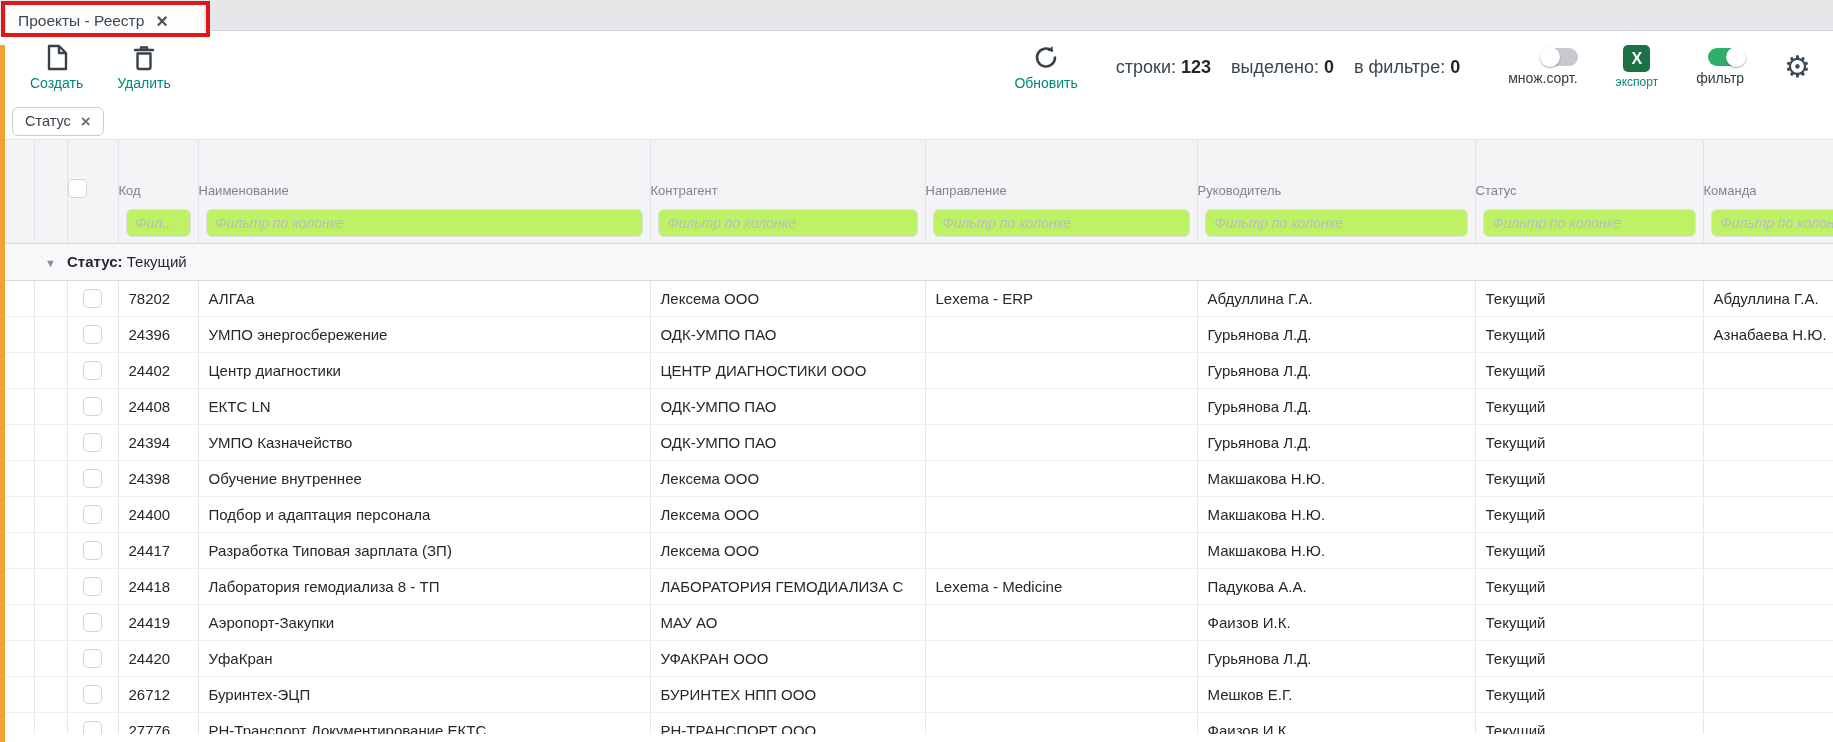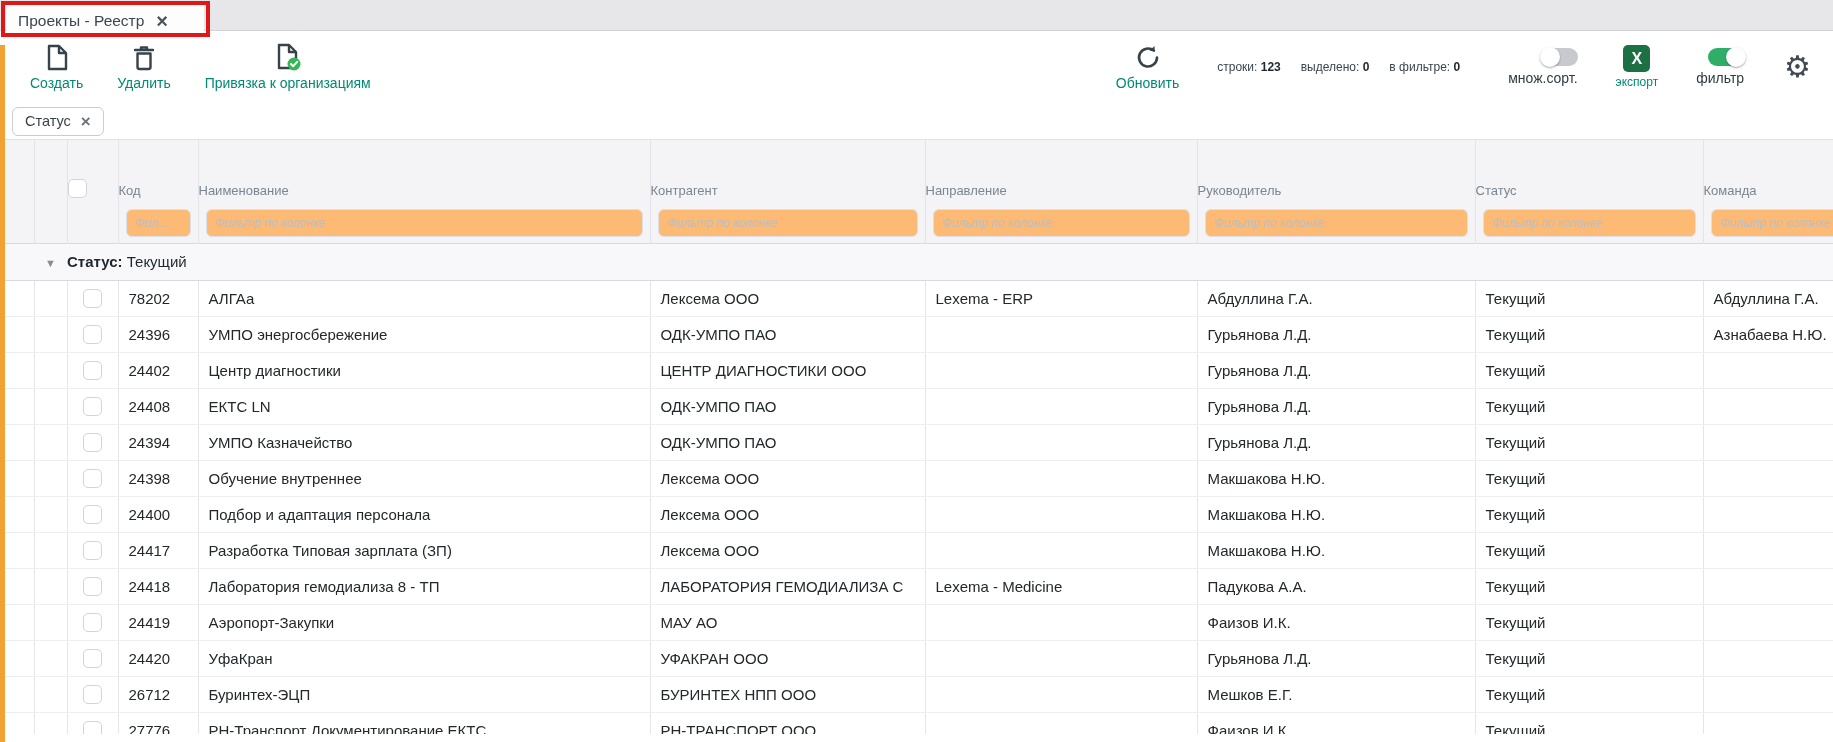--- a/index.html
+++ b/index.html
@@ -20,21 +20,21 @@
   .left-strip { position:absolute; left:0; top:45px; width:5px; height:697px; background:#f2a232; z-index:40; }
 
   
   .toolbar { height:72px; background:#fff; display:flex; align-items:center; padding:0 22px 0 30px; }
   .tbtn { display:flex; flex-direction:column; align-items:center; justify-content:flex-end; gap:4px;
     margin-right:34px; cursor:pointer; }
   .tbtn .ticon { height:28px; display:flex; align-items:flex-end; }
   .tlabel { font-size:14px; color:#008a74; white-space:nowrap; }
   .right-cluster { margin-left:auto; display:flex; align-items:center; }
   .stats { display:flex; align-items:center; gap:20px; margin:0 10px 0 38px; }
-  .stat { font-size:12px; color:#3a454e; white-space:nowrap; }
+  .stat { font-size:18px; color:#3a454e; white-space:nowrap; }
   .stat b { color:#1f272d; }
   .toggle-group { display:flex; flex-direction:column; align-items:flex-end; gap:4px; margin-left:38px; cursor:pointer; }
   .toggle-label { font-size:14px; color:#2f3a42; white-space:nowrap; }
   .toggle { width:36px; height:18px; border-radius:9px; position:relative; }
   .toggle.off { background:#c7c9ce; }
   .toggle.on  { background:#2fae68; }
   .toggle .knob { position:absolute; top:-1px; width:20px; height:20px; border-radius:50%;
     background:#fff; box-shadow:0 1px 2px rgba(0,0,0,.35); }
   .toggle.off .knob { left:-2px; }
   .toggle.on  .knob { right:-2px; }
@@ -56,21 +56,21 @@
   .grid-viewport { width:1833px; height:595px; overflow:hidden; border-top:1px solid #e0e0e6; }
   table.grid { table-layout:fixed; width:1903px; border-collapse:collapse; }
   .grid td, .grid th { padding:0; vertical-align:middle; }
 
   tr.hdr-titles { height:64px; background:#f4f4f6; }
   tr.hdr-titles th { border-right:1px solid #e3e3e9; vertical-align:bottom; padding-bottom:6px;
     font-weight:normal; font-size:13px; color:#7b8691; text-align:left; white-space:nowrap; overflow:hidden; }
   tr.hdr-filters { height:39px; background:#f4f4f6; }
   tr.hdr-filters td { border-right:1px solid #e3e3e9; text-align:center; }
   .filter-input { width:calc(100% - 14px); height:28px; border:1.5px solid #dde1e7; border-radius:6px;
-    background:#fdba74; font-style:italic; font-size:12px; color:#4a555e; padding:12px 9px; outline:none;
+    background:#bef264; font-style:italic; font-size:14px; color:#4a555e; padding:12px 9px; outline:none;
     font-family:"Liberation Sans","DejaVu Sans",sans-serif; }
   .filter-input::placeholder { color:#b6bec8; opacity:1; }
 
   .cb { display:inline-block; width:19px; height:19px; border:1.5px solid #d2d4da; border-radius:5px;
     background:#fff; cursor:pointer; vertical-align:middle; }
 
   tr.grouprow { height:37px; background:#f8f8fa; }
   tr.grouprow td { border-top:1px solid #d9d9df; border-bottom:1px solid #d9d9df; white-space:nowrap; }
   .group-tri { font-size:11px; color:#858c94; cursor:pointer; display:inline-block; width:100%; text-align:center; }
   .group-text { font-size:15px; color:#1f272d; }
@@ -113,31 +113,20 @@
       <span class="ticon">
         <svg width="24" height="27" viewBox="0 0 24 27" fill="none">
           <path d="M3 6 h18" stroke="#37424a" stroke-width="2.4" stroke-linecap="round"></path>
           <path d="M9 6 v-2.5 h6 V6" stroke="#37424a" stroke-width="2.4" stroke-linejoin="round"></path>
           <path d="M5.5 9.5 h13 V23 a2 2 0 0 1 -2 2 h-9 a2 2 0 0 1 -2 -2 z" stroke="#37424a" stroke-width="2.4" stroke-linejoin="round"></path>
         </svg>
       </span>
       <span class="tlabel">Удалить</span>
     </div>
 
-    <div class="tbtn">
-      <span class="ticon">
-        <svg width="28" height="28" viewBox="0 0 28 28" fill="none">
-          <path d="M5 2 h10 l7 7 v16 h-17 z" stroke="#37424a" stroke-width="2.4" stroke-linejoin="round"></path>
-          <path d="M15 2 v7 h7" stroke="#37424a" stroke-width="2.4" stroke-linejoin="round"></path>
-          <circle cx="20" cy="21" r="6.5" fill="#35b558"></circle>
-          <path d="M17 21 l2.2 2.2 l4 -4.4" stroke="#fff" stroke-width="2" fill="none" stroke-linecap="round" stroke-linejoin="round"></path>
-        </svg>
-      </span>
-      <span class="tlabel">Привязка к организациям</span>
-    </div>
 
     <div class="right-cluster">
 
       <div class="tbtn" style="margin-right:0">
         <span class="ticon">
           <svg width="26" height="27" viewBox="0 0 26 27" fill="none">
             <path d="M22 13.5 a9 9 0 1 1 -3.2 -6.9" stroke="#37424a" stroke-width="2.6" fill="none" stroke-linecap="round"></path>
             <path d="M19.5 2 l0.2 5.3 -5.2 -0.6 z" fill="#37424a"></path>
           </svg>
         </span>

